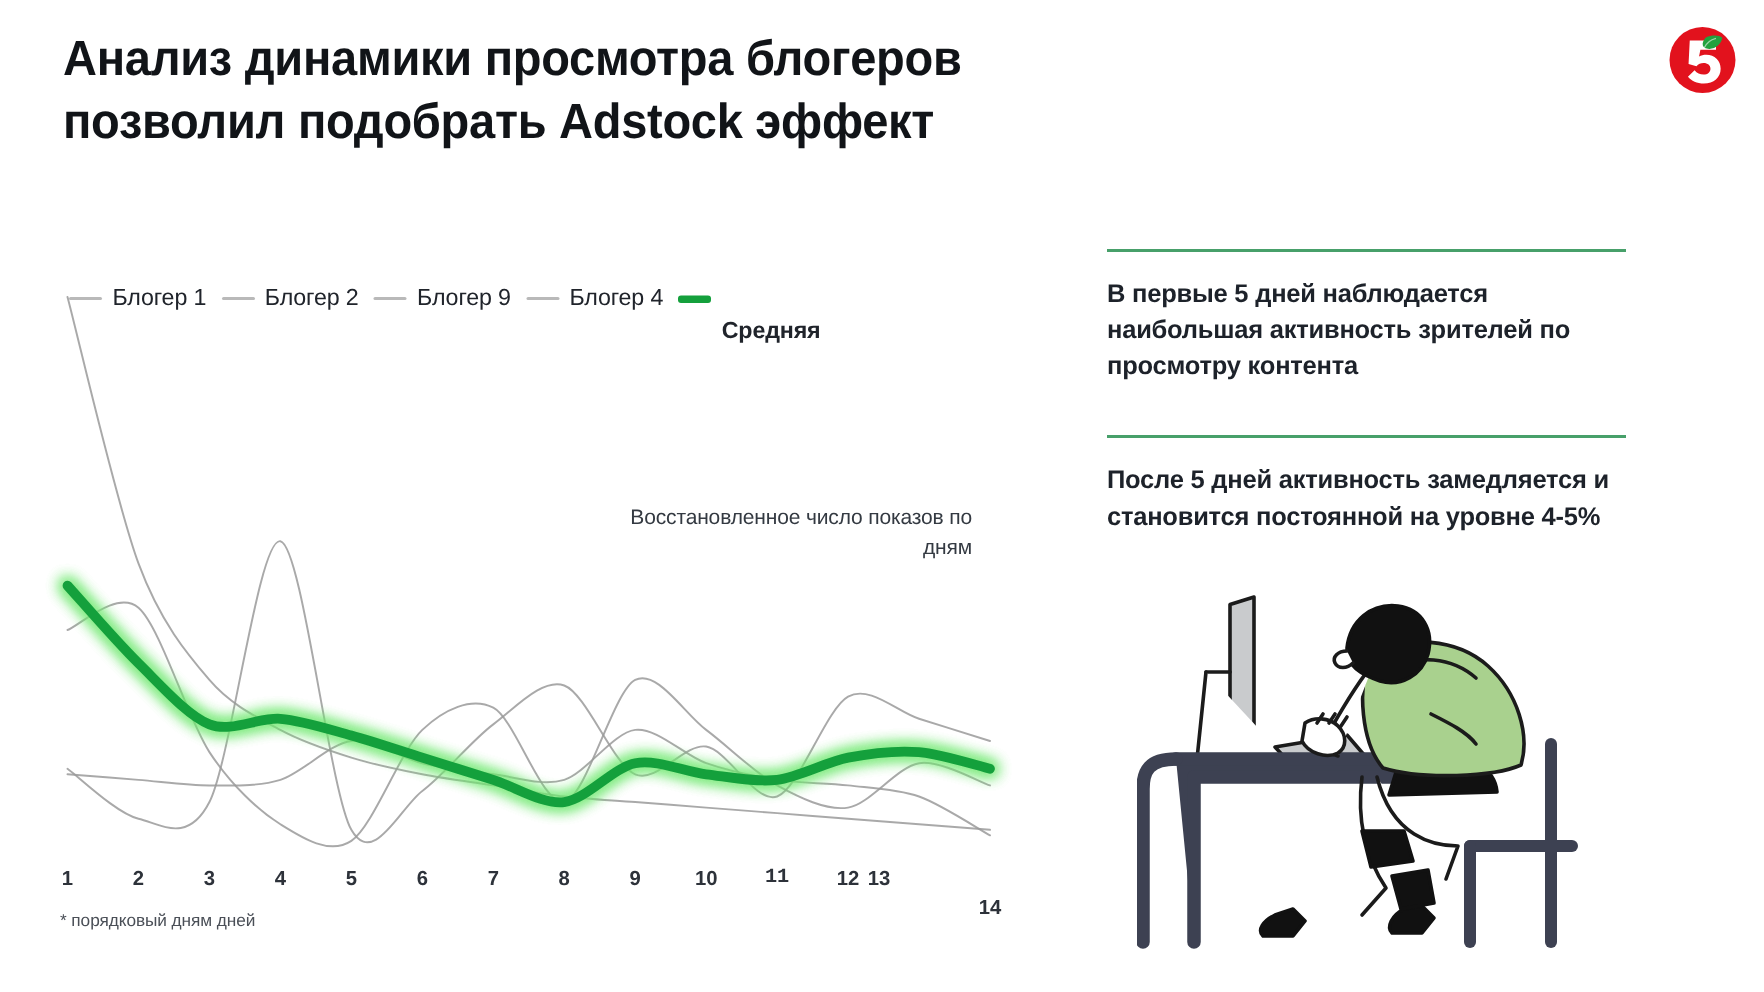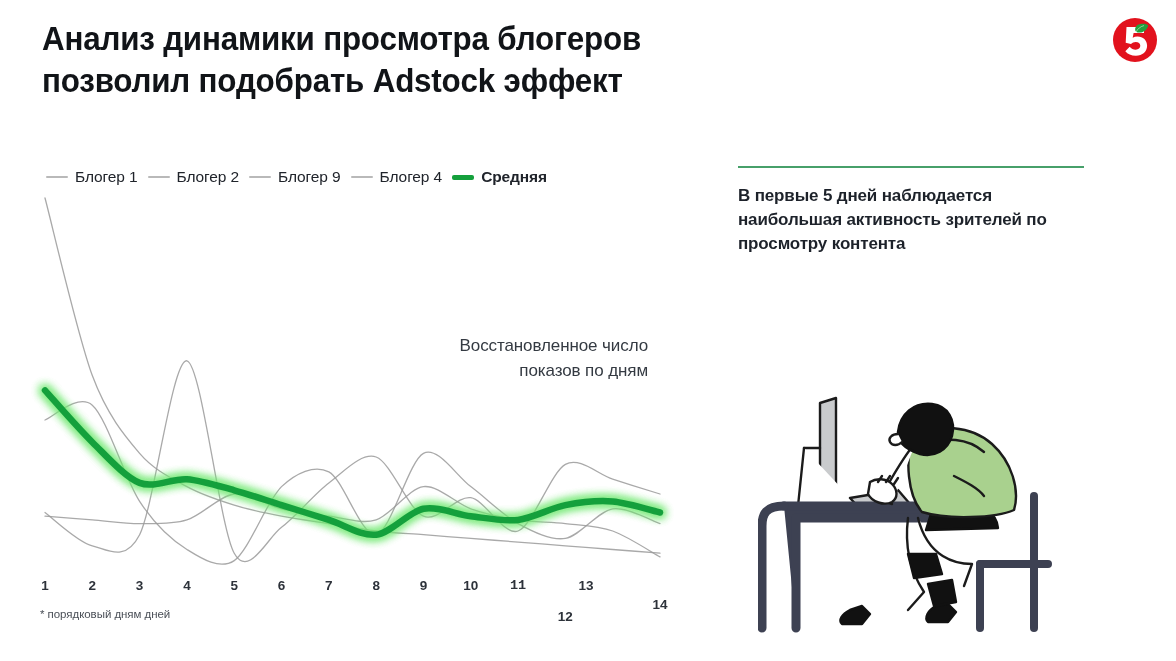--- a/index.html
+++ b/index.html
@@ -29,29 +29,29 @@
 
   
   .legend{
     position:absolute;left:46px;top:168px;
     display:flex;align-items:center;gap:10px;
   }
   .lg-item{display:flex;align-items:center;gap:7px;}
   .lg-swatch{display:block;width:22px;height:2px;background:#b9b9b9;border-radius:1px;}
   .lg-item.avg .lg-swatch{height:5px;background:#14a03c;border-radius:2px;}
   .lg-label{font-size:15.5px;color:#20242b;letter-spacing:-0.1px;white-space:nowrap;}
-  .lg-item.avg .lg-label{font-weight:bold;}
+  .lg-item.avg .lg-label{font-weight:bold;margin-top:44px;}
 
   
   .chart-wrap{position:absolute;left:30px;top:190px;width:650px;height:390px;}
   .chart-wrap svg{display:block;width:100%;height:100%;overflow:visible;}
 
   .chart-note{
     position:absolute;left:400px;top:334px;width:248px;
-    text-align:right;font-size:17px;line-height:1.45;
+    text-align:right;font-size:14px;line-height:1.45;
     color:#343a42;letter-spacing:-0.1px;
   }
 
   .xaxis{
     position:absolute;left:30px;top:578px;width:648px;height:22px;
   }
   .xtick{
     position:absolute;top:0;transform:translateX(-50%);
     font-size:13.5px;font-weight:bold;color:#2d323a;
   }
@@ -150,33 +150,37 @@
       <span class="xtick" style="left: 62.3077px;">2</span>
       <span class="xtick" style="left: 109.615px;">3</span>
       <span class="xtick" style="left: 156.923px;">4</span>
       <span class="xtick" style="left: 204.231px;">5</span>
       <span class="xtick" style="left: 251.538px;">6</span>
       <span class="xtick" style="left: 298.846px;">7</span>
       <span class="xtick" style="left: 346.154px;">8</span>
       <span class="xtick" style="left: 393.462px;">9</span>
       <span class="xtick" style="left: 440.769px;">10</span>
       <span class="xtick" style="left: 488.077px; font-family: Liberation Mono, monospace;">11</span>
-      <span class="xtick" style="left: 535.385px; margin-top: 31px;">12</span>
+      <span class="xtick" style="left: 535.385px;">12</span>
       <span class="xtick" style="left: 556px;">13</span>
       <span class="xtick" style="left: 630px; margin-top: 19px;">14</span>
     </div>
 
   <div class="footnote">* порядковый дням дней</div>
 
   <div class="panel">
     <div class="note-block">
       <div class="rule"></div>
       <div class="note-text">В первые 5 дней наблюдается наибольшая активность зрителей по просмотру контента</div>
     </div>
     <div class="gap"></div>
+    <div class="note-block">
+      <div class="rule"></div>
+      <div class="note-text">После 5 дней активность замедляется и становится постоянной на уровне 4-5%</div>
+    </div>
   </div>
 
   <div class="illo">
     <svg viewBox="0 0 330 268" xmlns="http://www.w3.org/2000/svg">
       <g fill="none" stroke="#1b1b1b" stroke-width="2.4" stroke-linejoin="round" stroke-linecap="round">
 
         <g>
           <path d="M62 25 L78 20 L78 128 L62 128 Z" fill="#c9cbcd"></path>
           <path d="M46 70 L62 70"></path>
           <path d="M46 70 L40 128 L100 128" fill="#ffffff"></path>

